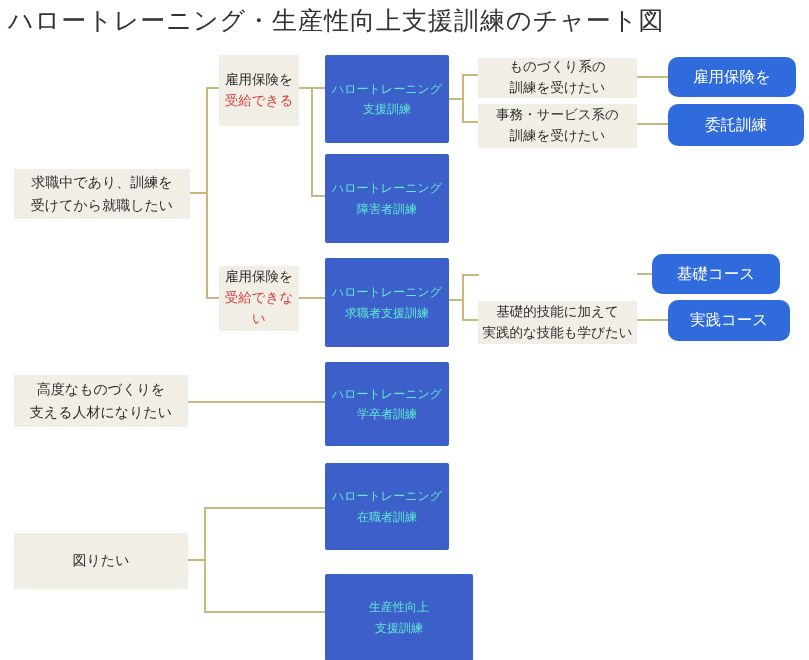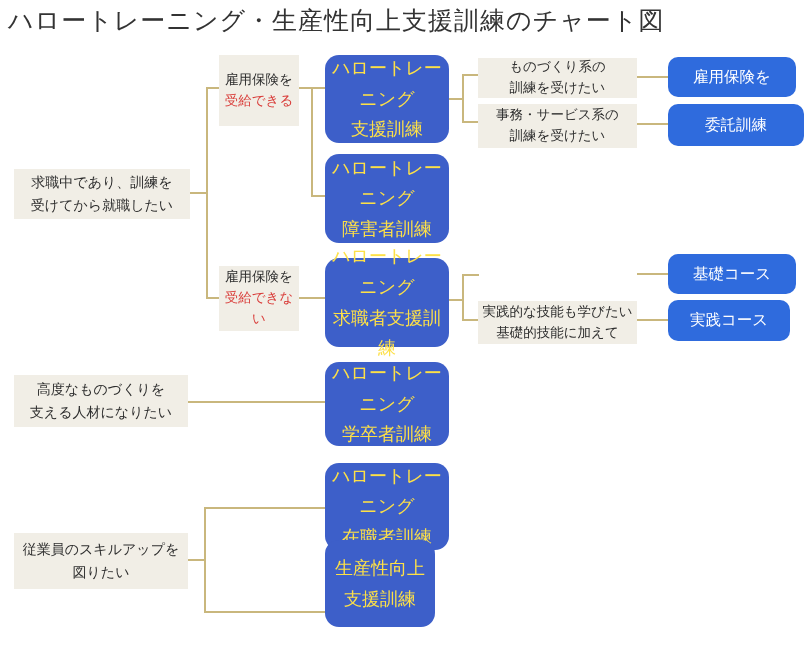--- a/index.html
+++ b/index.html
@@ -8,22 +8,22 @@
   }
   *{box-sizing:border-box;margin:0;padding:0}
   body{background:#ffffff;font-family:"Liberation Sans","DejaVu Sans",sans-serif}
   .stage{position:relative;width:809px;height:660px;background:#ffffff;overflow:hidden}
   .title{position:absolute;left:8px;top:4px;font-size:25px;font-weight:normal;
          color:var(--title);letter-spacing:1px;white-space:nowrap}
   .box{position:absolute;display:flex;flex-direction:column;justify-content:center;
        align-items:center;text-align:center}
   .note{background:var(--note);color:var(--ink);font-size:14px;line-height:1.65}
   .note.small{font-size:13.5px;line-height:1.55}
-  .main{background:var(--blue);color:#fde047;font-size:18px;line-height:1.7;
-        border-radius:14px}
+  .main{background:var(--blue);color:#5eead4;font-size:12px;line-height:1.7;
+        border-radius:2px}
   .course{background:var(--blue2);color:#ffffff;font-size:15.5px;border-radius:10px}
   .red{color:var(--red)}
   .hl{position:absolute;height:2px;background:var(--line)}
   .vl{position:absolute;width:2px;background:var(--line)}
 </style>
 </head>
 <body>
 
 <div class="stage">
 
@@ -57,21 +57,20 @@
 
   <div class="box note" style="left:14px;top:169px;width:176px;height:50px">
     <span>求職中であり、訓練を</span>
     <span>受けてから就職したい</span>
   </div>
   <div class="box note" style="left:14px;top:375px;width:174px;height:52px">
     <span>高度なものづくりを</span>
     <span>支える人材になりたい</span>
   </div>
   <div class="box note" style="left:14px;top:533px;width:174px;height:56px">
-    <span>従業員のスキルアップを</span>
     <span>図りたい</span>
   </div>
 
   <div class="box note small" style="left:219px;top:55px;width:80px;height:71px">
     <span>雇用保険を</span>
     <span class="red">受給できる</span>
   </div>
   <div class="box note small" style="left:219px;top:266px;width:80px;height:65px">
     <span>雇用保険を</span>
     <span class="red">受給できない</span>
@@ -90,44 +89,44 @@
     <span>求職者支援訓練</span>
   </div>
   <div class="box main" style="left:325px;top:362px;width:124px;height:84px">
     <span>ハロートレーニング</span>
     <span>学卒者訓練</span>
   </div>
   <div class="box main" style="left:325px;top:463px;width:124px;height:87px">
     <span>ハロートレーニング</span>
     <span>在職者訓練</span>
   </div>
-  <div class="box main" style="left:325px;top:540px;width:110px;height:87px">
+  <div class="box main" style="left:325px;top:574px;width:148px;height:87px">
     <span>生産性向上</span>
     <span>支援訓練</span>
   </div>
 
   <div class="box note small" style="left:478px;top:58px;width:159px;height:40px">
     <span>ものづくり系の</span>
     <span>訓練を受けたい</span>
   </div>
   <div class="box note small" style="left:478px;top:104px;width:159px;height:44px">
     <span>事務・サービス系の</span>
     <span>訓練を受けたい</span>
   </div>
   <div class="box note small" style="left:478px;top:301px;width:159px;height:43px">
+    <span>基礎的技能に加えて</span>
     <span>実践的な技能も学びたい</span>
-    <span>基礎的技能に加えて</span>
   </div>
 
   <div class="box course" style="left:668px;top:57px;width:128px;height:40px">
     <span>雇用保険を</span>
   </div>
   <div class="box course" style="left:668px;top:104px;width:136px;height:42px">
     <span>委託訓練</span>
   </div>
-  <div class="box course" style="left:668px;top:254px;width:128px;height:40px">
+  <div class="box course" style="left:652px;top:254px;width:128px;height:40px">
     <span>基礎コース</span>
   </div>
   <div class="box course" style="left:668px;top:300px;width:122px;height:41px">
     <span>実践コース</span>
   </div>
 
 </div>
 
 </body></html>

